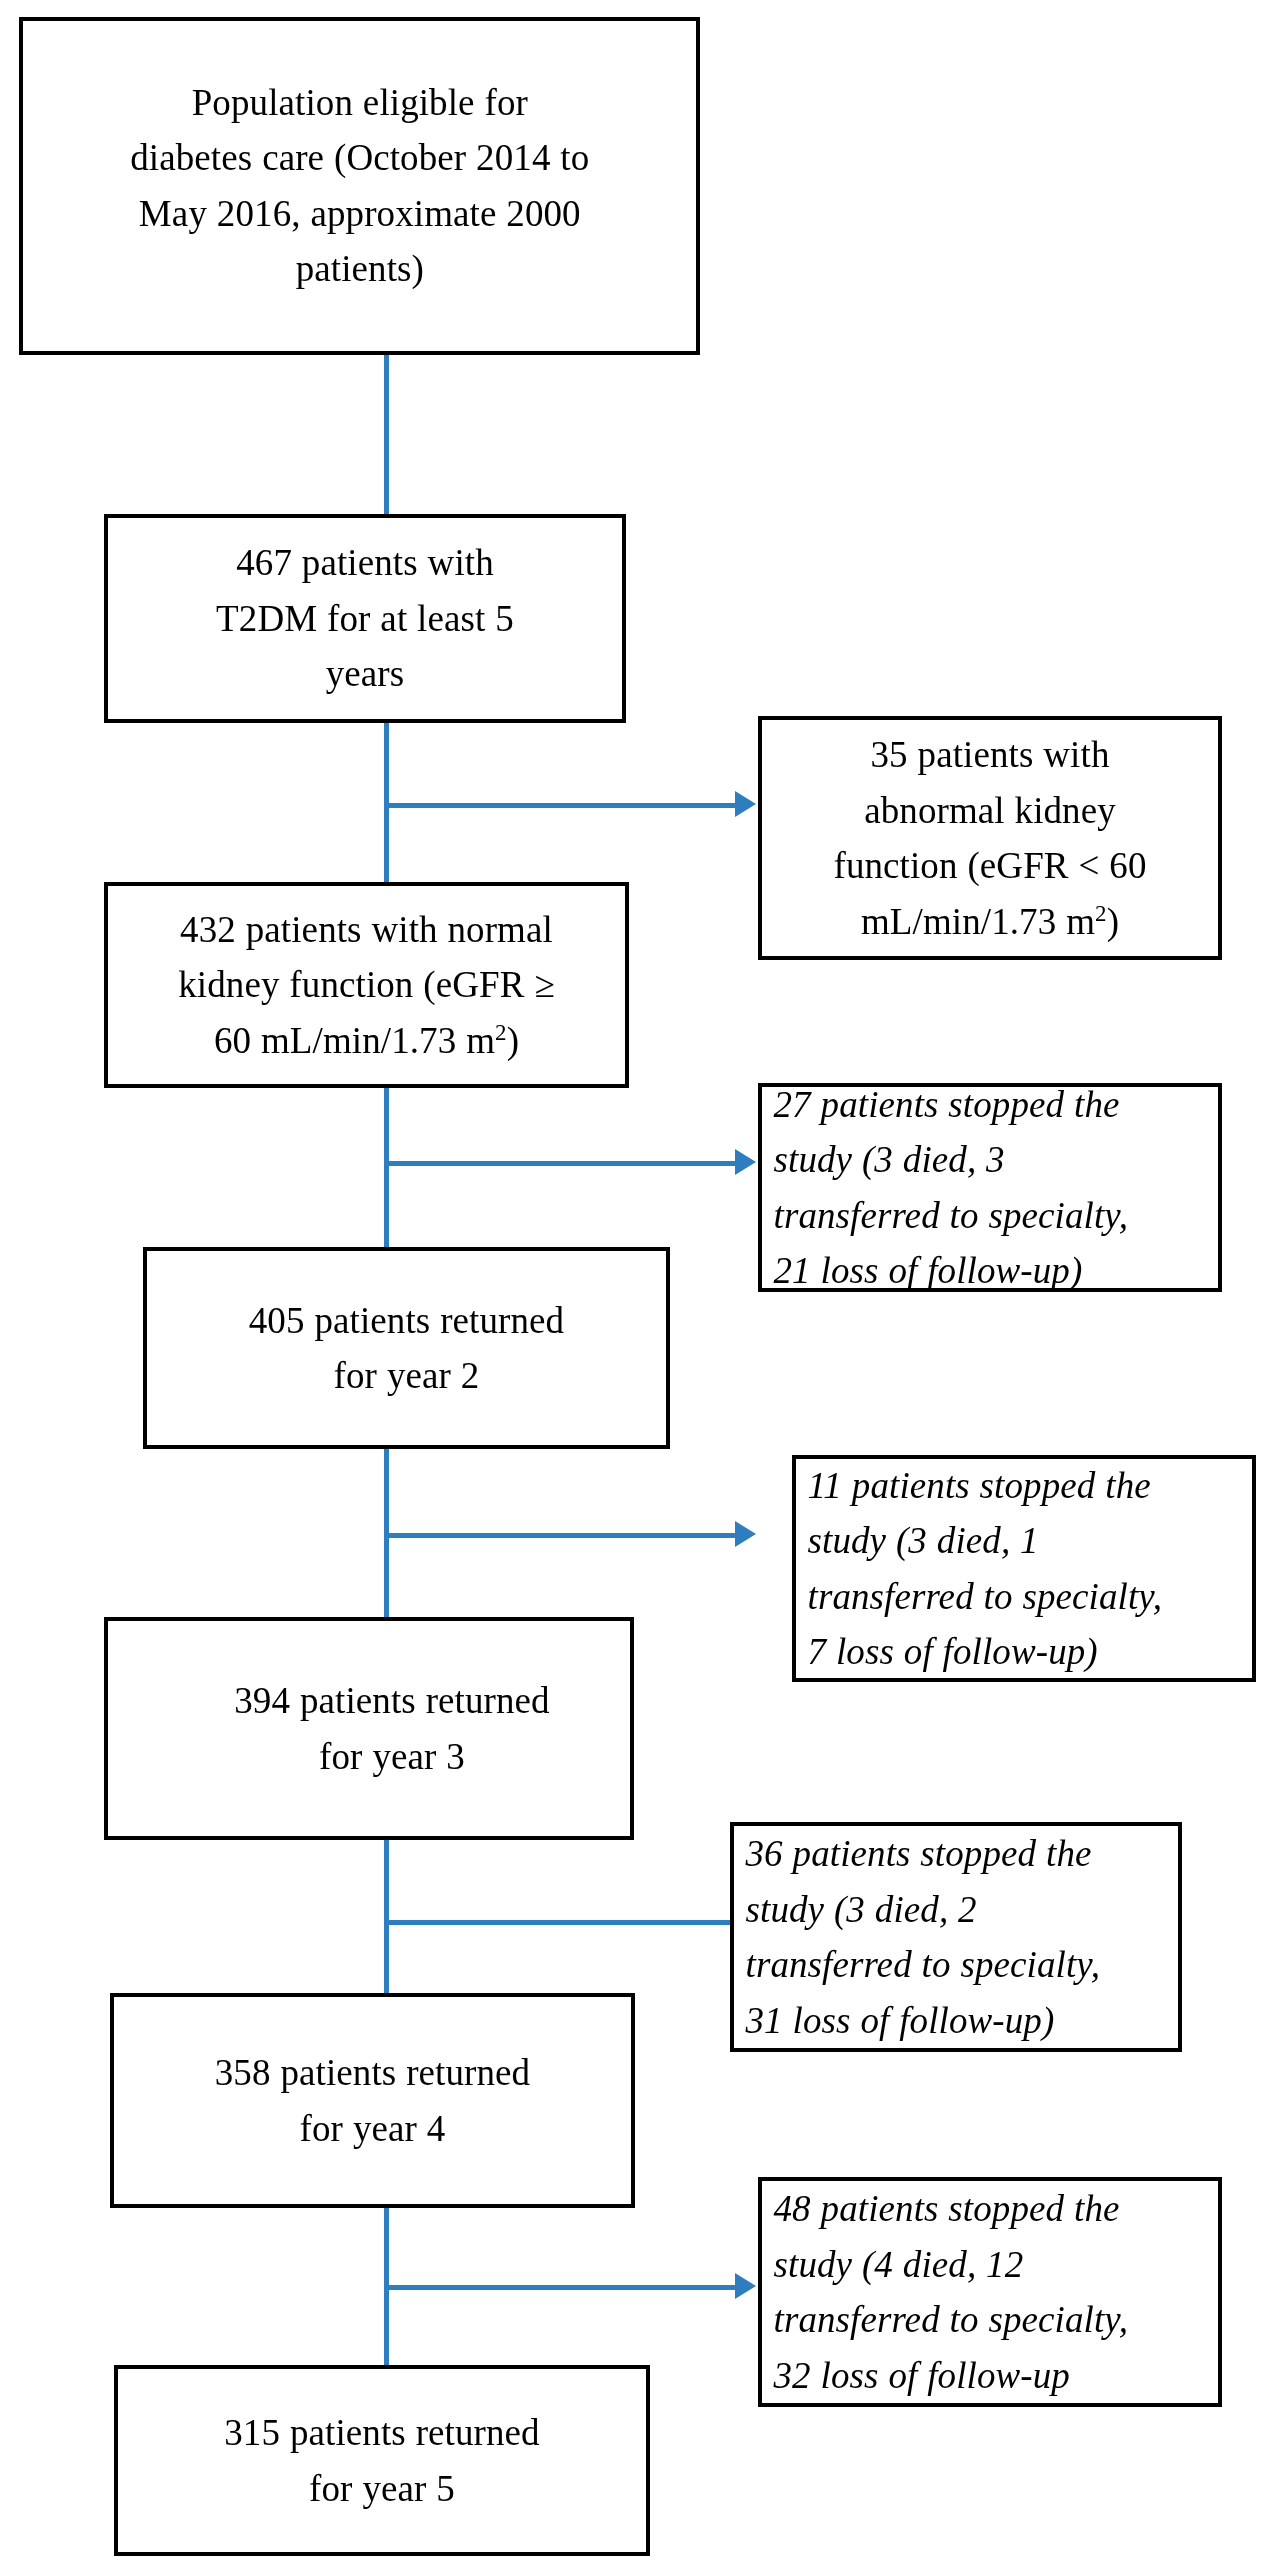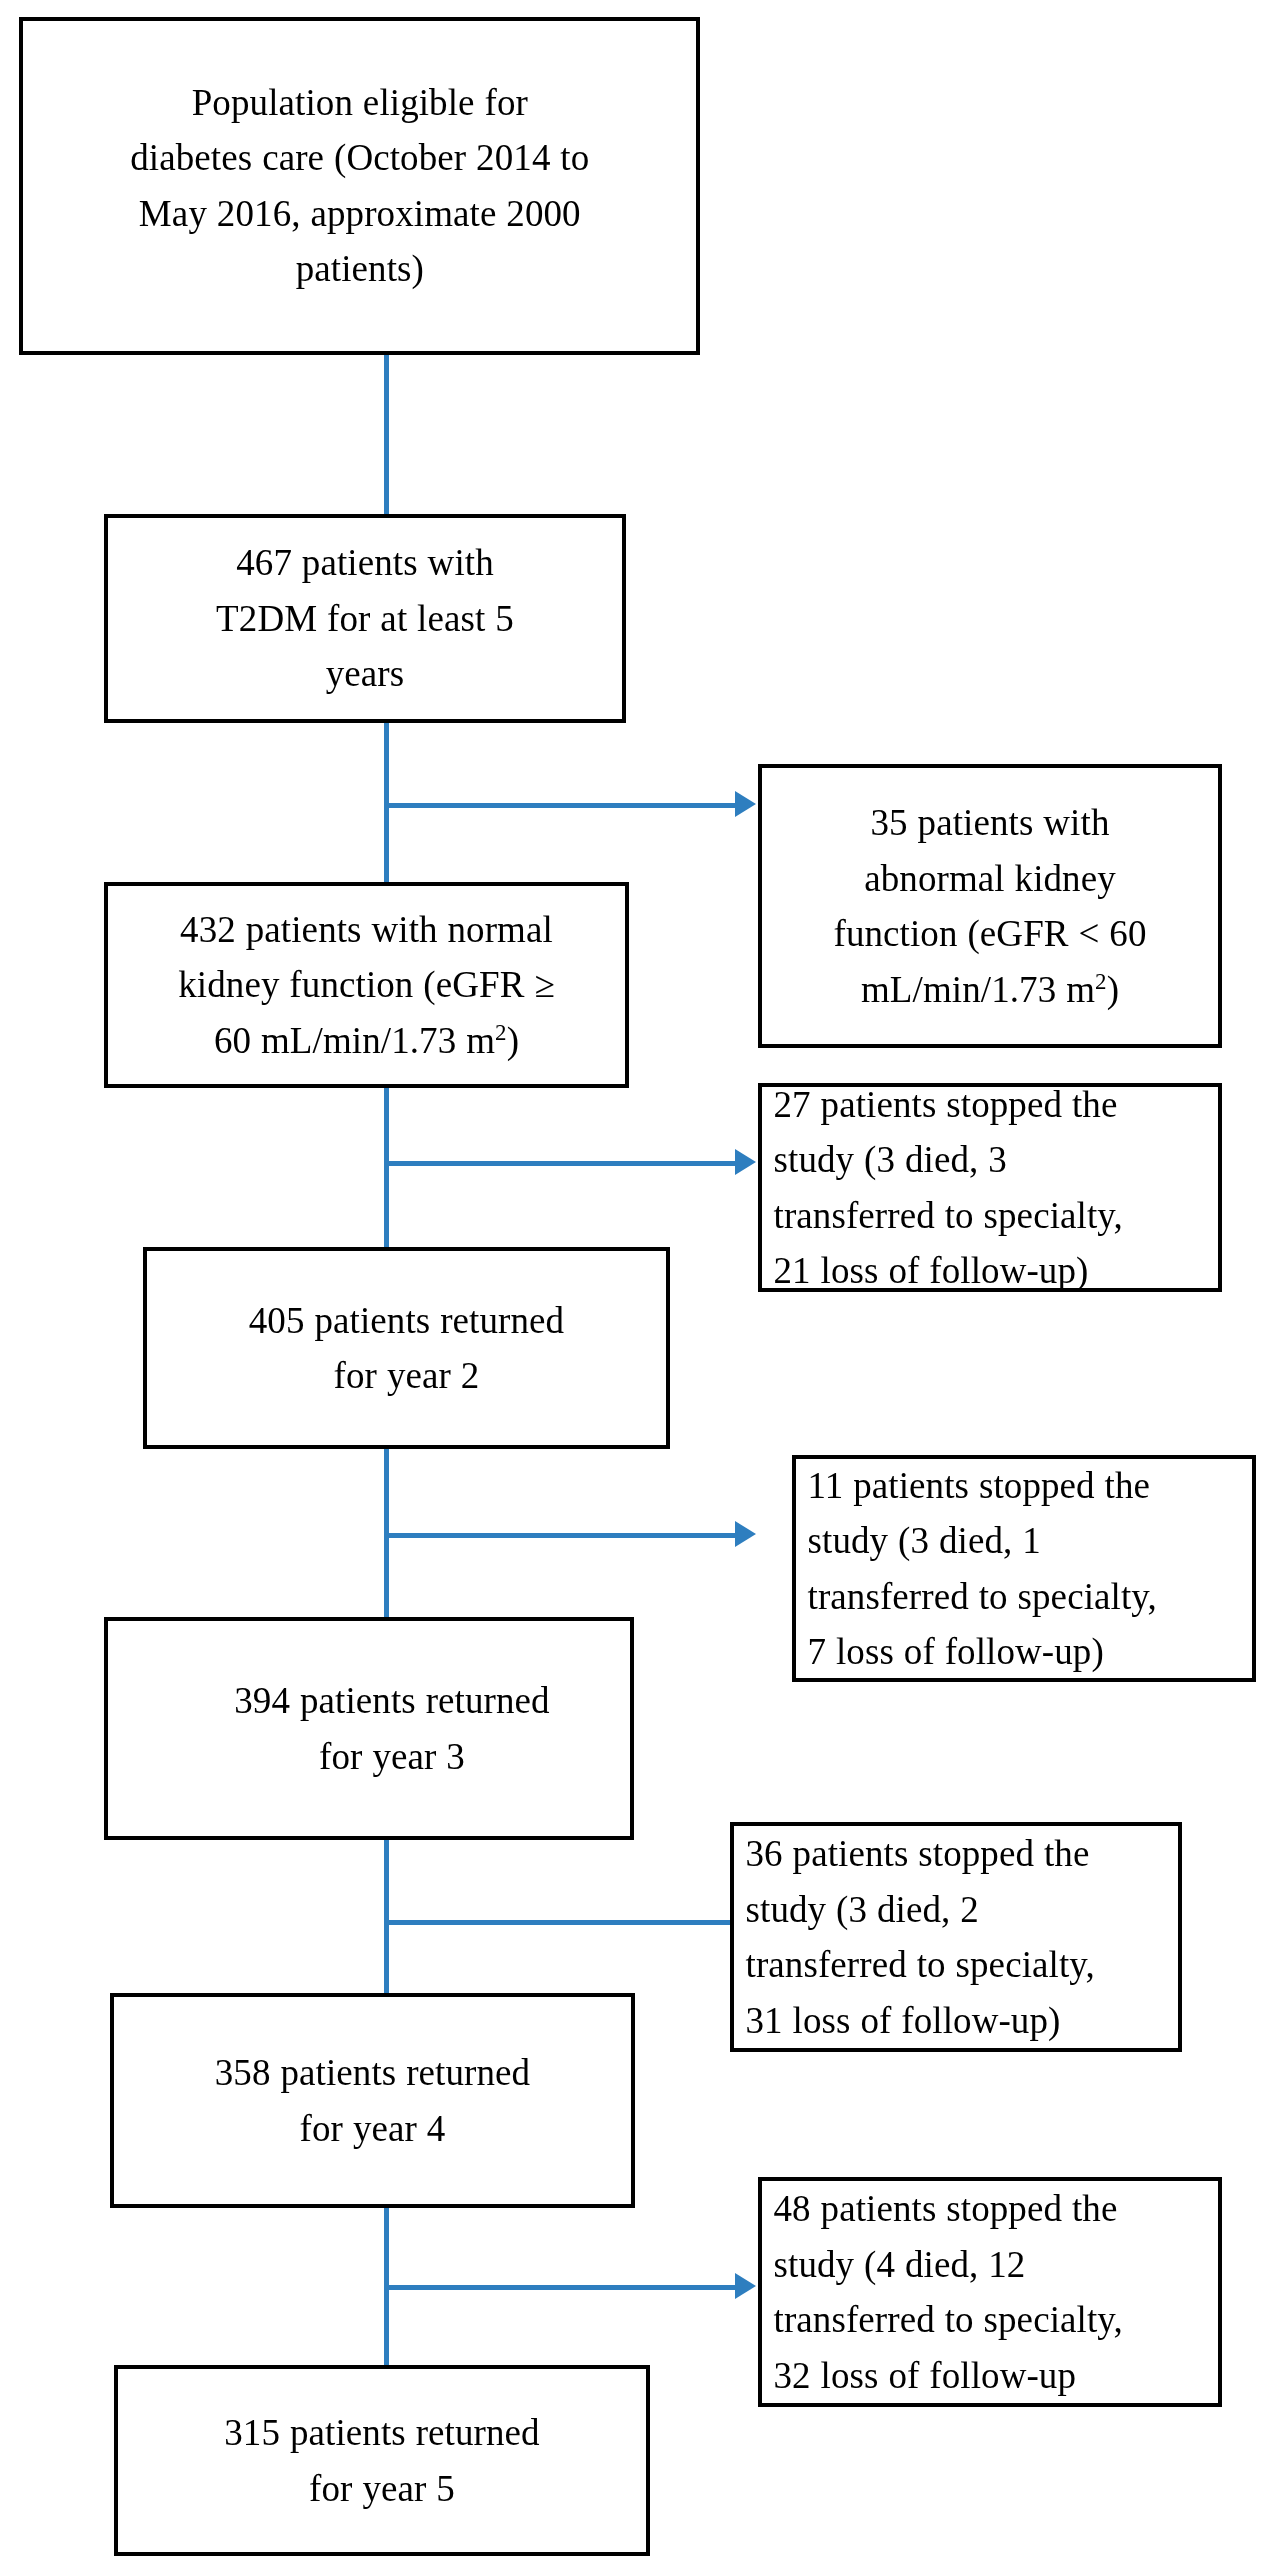--- a/index.html
+++ b/index.html
@@ -26,21 +26,21 @@
     justify-content:center;
   }
   .node .txt{
     width:100%;
     font-size:37px;
     line-height:1.50;
     letter-spacing:0.1px;
     word-spacing:0.5px;
   }
   .node.center .txt{text-align:center;}
-  .node.left  .txt{text-align:left;}
+  .node.left  .txt{text-align:left;font-style:italic;}
   .node.pad .txt{padding:0 11.5px;}
 
   
   .vline{
     position:absolute;
     width:4.7px;
     background:#2E7EBF;
   }
   .hline{
     position:absolute;
@@ -104,21 +104,21 @@
   </div>
 
   <div class="node center" style="left:110px;top:1993px;width:525px;height:215px;">
     <div class="txt">358 patients returned<br>for year 4</div>
   </div>
 
   <div class="node center" style="left:114px;top:2365px;width:536px;height:191px;">
     <div class="txt">315 patients returned<br>for year 5</div>
   </div>
 
-  <div class="node center pad" style="left:758px;top:716px;width:464px;height:284px;margin-top:48px;">
+  <div class="node center pad" style="left:758px;top:716px;width:464px;height:244px;">
     <div class="txt">35 patients with<br>abnormal kidney<br>function (eGFR &lt; 60<br>mL/min/1.73 m<sup>2</sup>)</div>
   </div>
 
   <div class="node left pad" style="left:758px;top:1083px;width:464px;height:209px;">
     <div class="txt">27 patients stopped the<br>study (3 died, 3<br>transferred to specialty,<br>21 loss of follow-up)</div>
   </div>
 
   <div class="node left pad" style="left:792px;top:1455px;width:464px;height:227px;">
     <div class="txt">11 patients stopped the<br>study (3 died, 1<br>transferred to specialty,<br>7 loss of follow-up)</div>
   </div>

